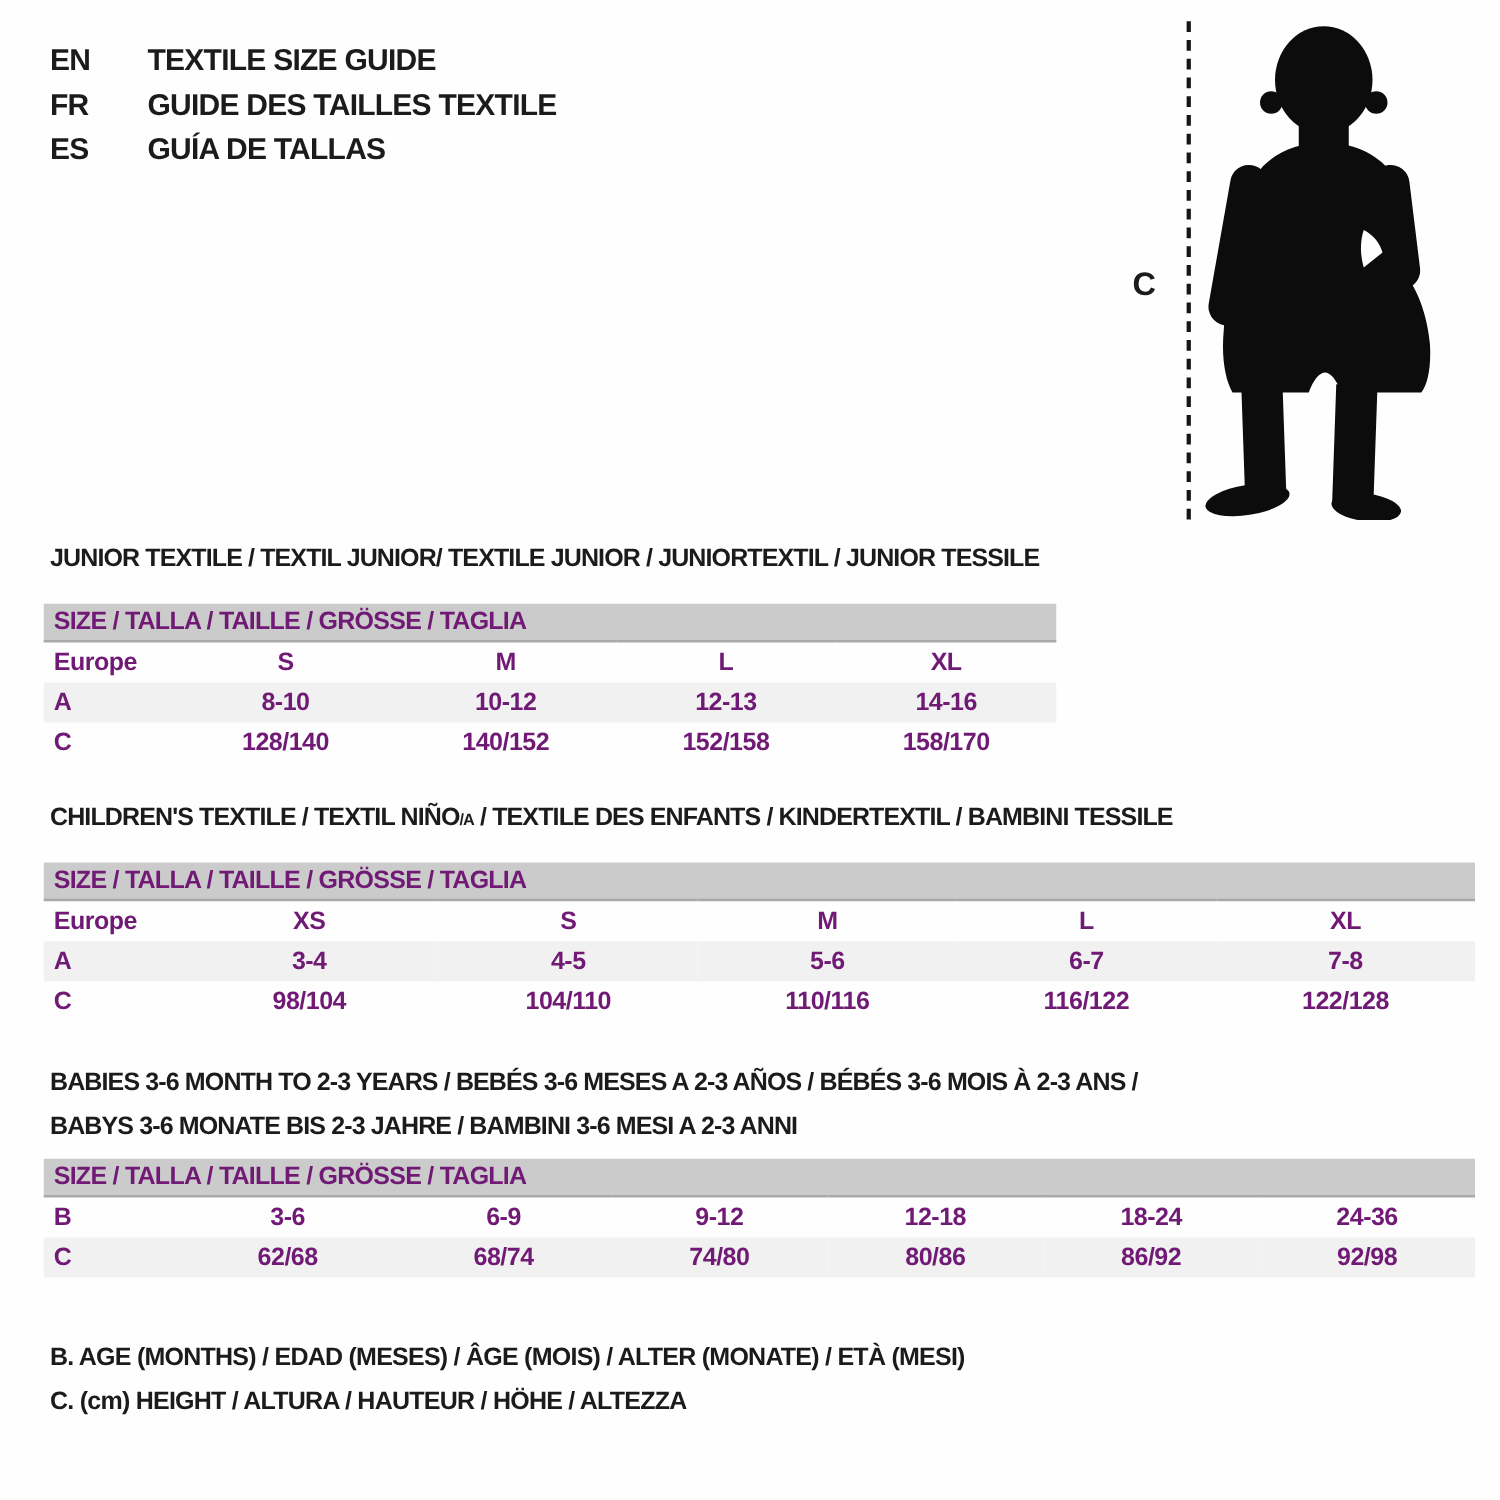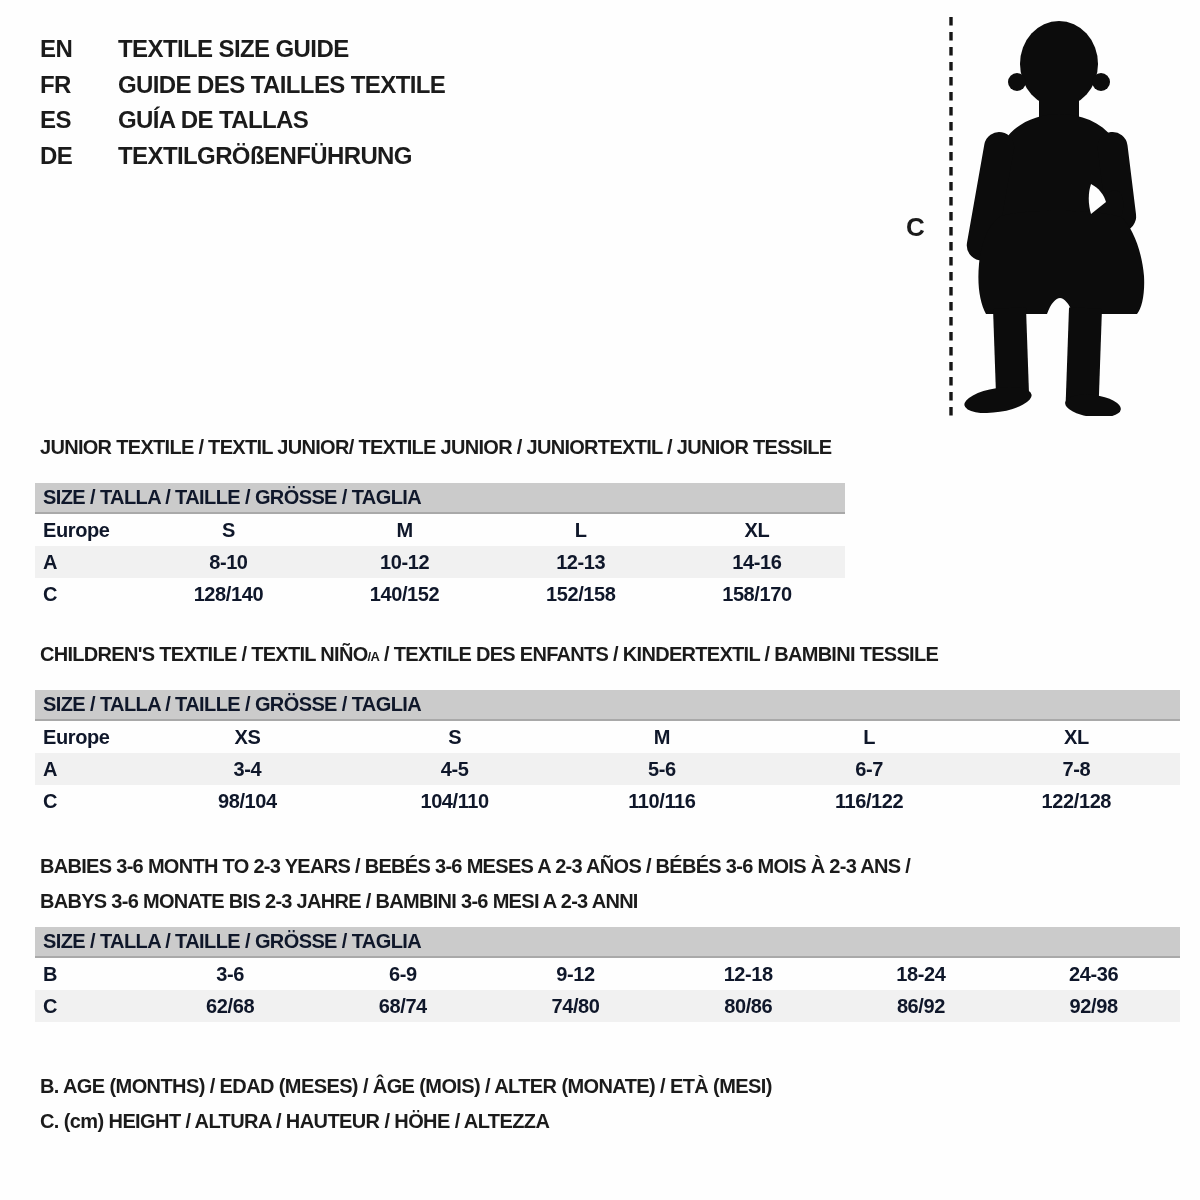--- a/index.html
+++ b/index.html
@@ -20,21 +20,21 @@
 
   
   .sec-title{font-size:20px;font-weight:700;letter-spacing:-0.7px;white-space:nowrap;}
   .junior-title{left:40px;top:436px;}
   .children-title{left:40px;top:643px;}
   .babies-title{left:40px;top:849px;line-height:34.5px;}
   .sub-small{font-size:13px;}
 
   
   table.size-table{border-collapse:collapse;table-layout:fixed;
-        font-size:20px;font-weight:700;letter-spacing:-0.4px;color:#0f172a;}
+        font-size:20px;font-weight:700;letter-spacing:-0.4px;color:#701a75;}
   .jt{left:35px;top:483px;width:810px;}
   .ct{left:35px;top:690px;width:1145px;}
   .bt{left:35px;top:927px;width:1145px;}
   col.lblj{width:13%;}
   col.lblk{width:9.5%;}
   tr.bar td{background:#cbcbcb;height:29px;text-align:left;padding:0 0 0 8px;
         border-bottom:2px solid #a9a9a9;letter-spacing:-0.6px;}
   td{height:32px;text-align:center;padding:0;}
   td.rl{text-align:left;padding-left:8px;}
   tr.alt td{background:#f1f1f1;}
@@ -53,24 +53,20 @@
       <span class="lang-code">EN</span>
       <span class="lang-label">TEXTILE SIZE GUIDE</span>
     </div>
     <div class="lang-row">
       <span class="lang-code">FR</span>
       <span class="lang-label">GUIDE DES TAILLES TEXTILE</span>
     </div>
     <div class="lang-row">
       <span class="lang-code">ES</span>
       <span class="lang-label">GUÍA DE TALLAS</span>
-    </div>
-    <div class="lang-row">
-      <span class="lang-code">DE</span>
-      <span class="lang-label">TEXTILGRÖßENFÜHRUNG</span>
     </div>
   </div>
 
   <svg class="abs measure-line" width="10" height="406" viewBox="0 0 10 406">
     <line x1="5" y1="3" x2="5" y2="403" stroke="#151515" stroke-width="3.4" stroke-dasharray="8.5 6.5"></line>
   </svg>
   <div class="abs c-label">C</div>
 
   <svg class="abs toddler" width="210" height="400" viewBox="0 0 210 400">
     <g fill="#0c0c0c">

